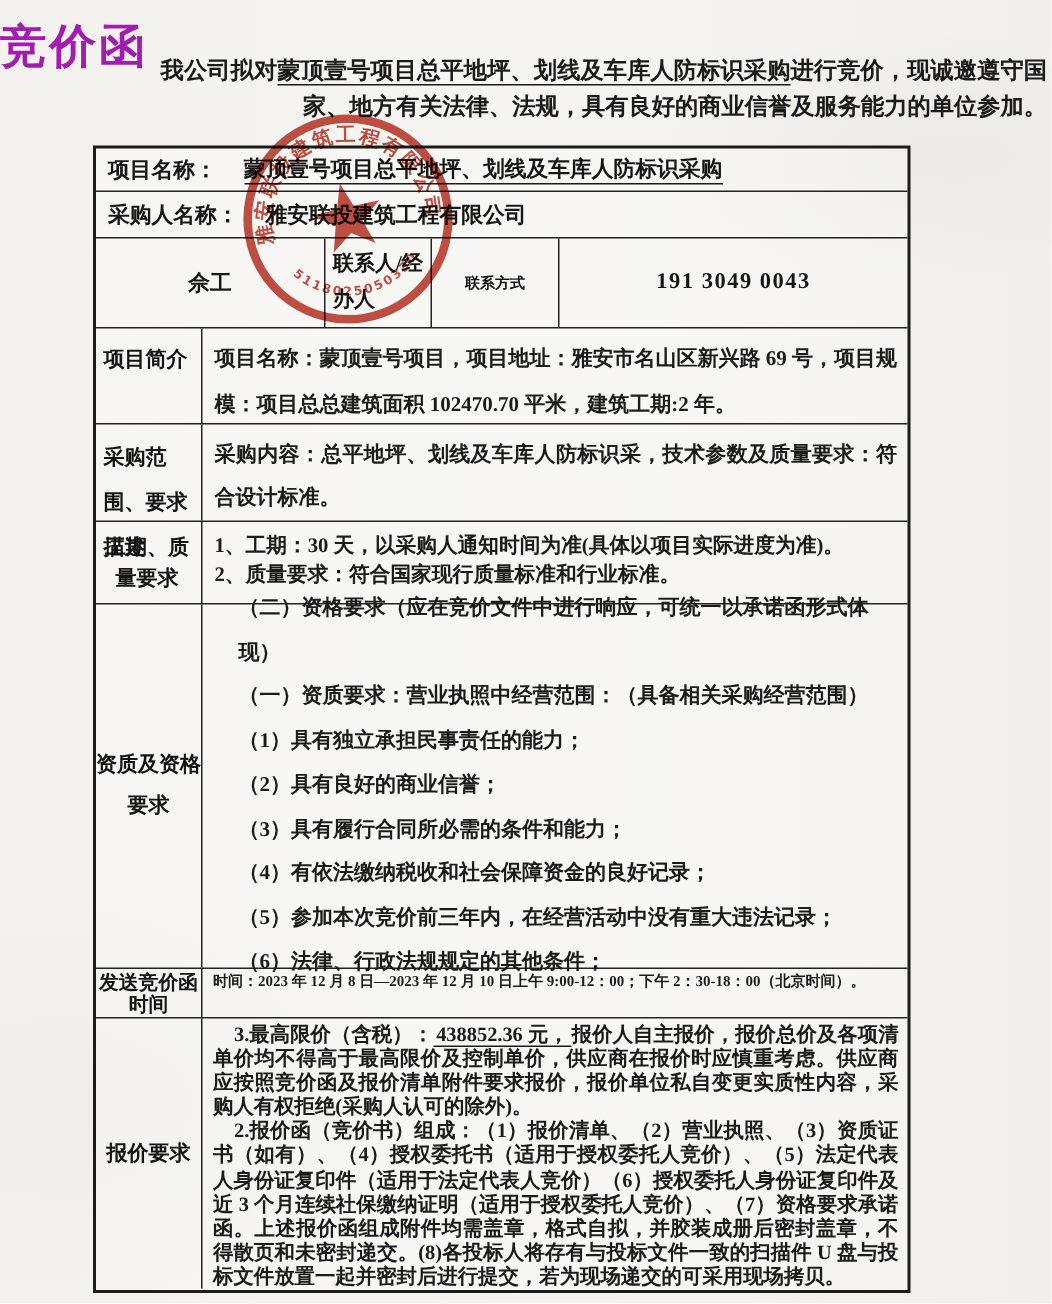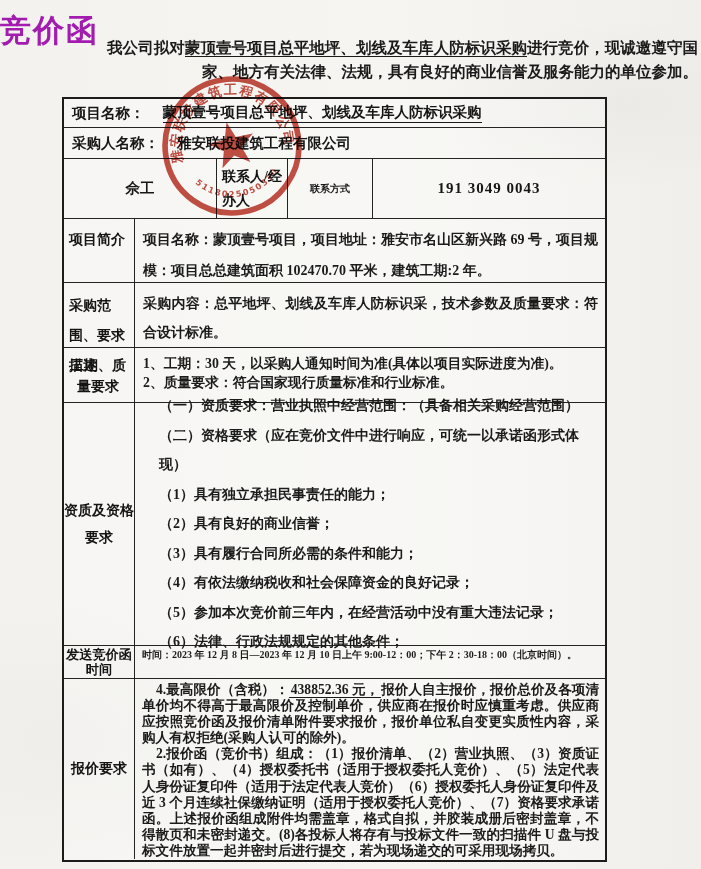--- a/index.html
+++ b/index.html
@@ -119,40 +119,40 @@
     <div class="cell lbl">工期、质量要求</div>
     <div class="cell cnt">
       <div>1、工期：30 天，以采购人通知时间为准(具体以项目实际进度为准)。</div>
       <div>2、质量要求：符合国家现行质量标准和行业标准。</div>
     </div>
   </div>
 
   <div class="trow r7">
     <div class="cell lbl">资质及资格要求</div>
     <div class="cell cnt">
+      <div class="qline">（二）资格要求（应在竞价文件中进行响应，可统一以承诺函形式体现）</div>
       <div class="qline">（一）资质要求：营业执照中经营范围：（具备相关采购经营范围）</div>
-      <div class="qline">（二）资格要求（应在竞价文件中进行响应，可统一以承诺函形式体现）</div>
       <div class="qline">（1）具有独立承担民事责任的能力；</div>
       <div class="qline">（2）具有良好的商业信誉；</div>
       <div class="qline">（3）具有履行合同所必需的条件和能力；</div>
       <div class="qline">（4）有依法缴纳税收和社会保障资金的良好记录；</div>
       <div class="qline">（5）参加本次竞价前三年内，在经营活动中没有重大违法记录；</div>
       <div class="qline">（6）法律、行政法规规定的其他条件；</div>
     </div>
   </div>
 
   <div class="trow r8">
     <div class="cell lbl">发送竞价函时间</div>
     <div class="cell cnt">时间：2023 年 12 月 8 日—2023 年 12 月 10 日上午 9:00-12：00；下午 2：30-18：00（北京时间）。</div>
   </div>
 
   <div class="trow r9">
     <div class="cell lbl">报价要求</div>
     <div class="cell cnt">
-      <p><span>4.最高限价（含税）：</span><span class="u2">438852.36 元，</span><span>报价人自主报价，报价总价及各项清单价均不得高于最高限价及控制单价，供应商在报价时应慎重考虑。供应商应按照竞价函及报价清单附件要求报价，报价单位私自变更实质性内容，采购人有权拒绝(采购人认可的除外)。</span></p>
+      <p><span>3.最高限价（含税）：</span><span class="u2">438852.36 元，</span><span>报价人自主报价，报价总价及各项清单价均不得高于最高限价及控制单价，供应商在报价时应慎重考虑。供应商应按照竞价函及报价清单附件要求报价，报价单位私自变更实质性内容，采购人有权拒绝(采购人认可的除外)。</span></p>
       <p>2.报价函（竞价书）组成：（1）报价清单、（2）营业执照、（3）资质证书（如有）、（4）授权委托书（适用于授权委托人竞价）、（5）法定代表人身份证复印件（适用于法定代表人竞价）（6）授权委托人身份证复印件及近 3 个月连续社保缴纳证明（适用于授权委托人竞价）、（7）资格要求承诺函。上述报价函组成附件均需盖章，格式自拟，并胶装成册后密封盖章，不得散页和未密封递交。(8)各投标人将存有与投标文件一致的扫描件 U 盘与投标文件放置一起并密封后进行提交，若为现场递交的可采用现场拷贝。</p>
     </div>
   </div>
 
 </div>
 
 <svg class="seal" viewBox="0 0 150 150" xmlns="http://www.w3.org/2000/svg">
   <defs>
     <path id="sealArcTop" d="M 27.1 92.4 A 51 51 0 1 1 122.9 92.4" fill="none"></path>
     <path id="sealArcBottom" d="M 31.2 103.0 A 54 54 0 0 0 118.8 103.0" fill="none"></path>

